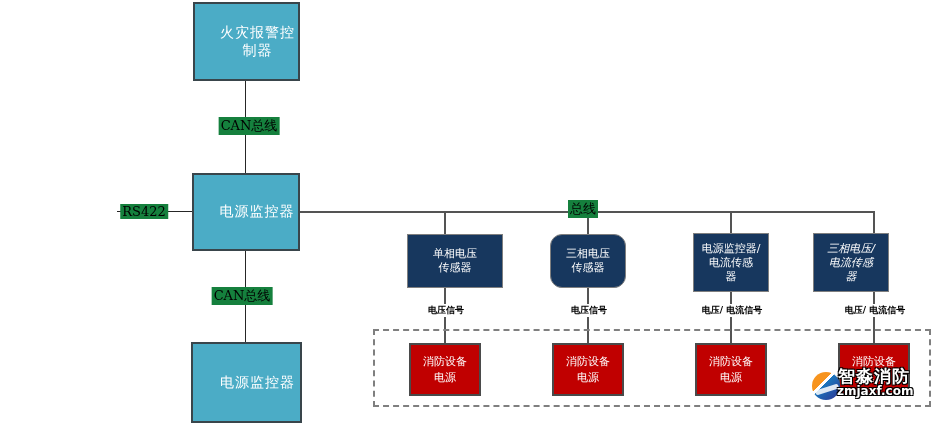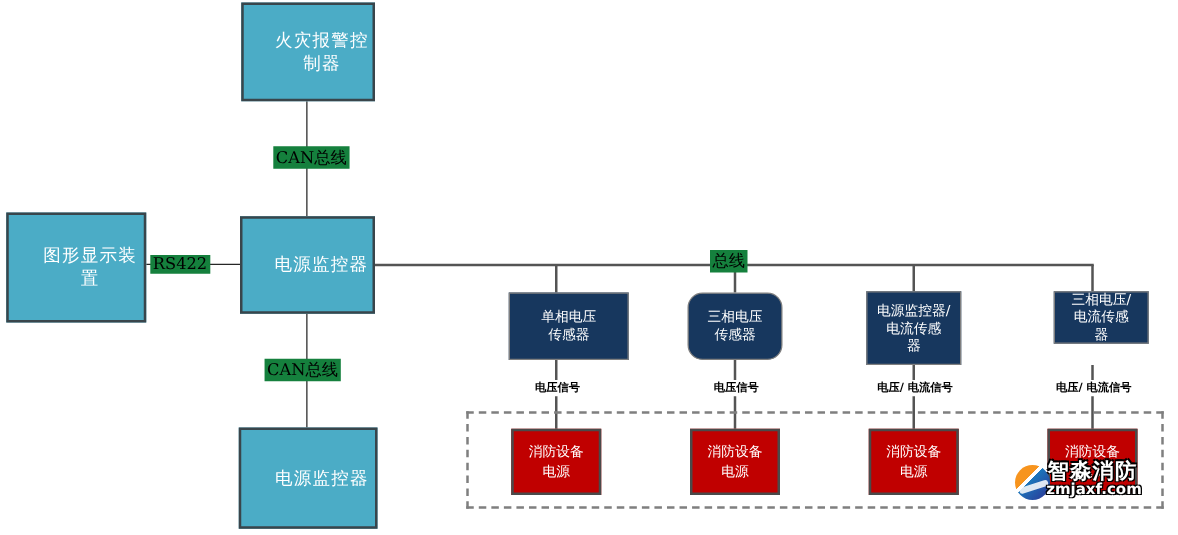--- a/index.html
+++ b/index.html
@@ -67,23 +67,20 @@
   <div class="line ln-gray" style="left:444px; top:288px; width:2px; height:55px;"></div>
   <div class="line ln-gray" style="left:587px; top:288px; width:2px; height:55px;"></div>
   <div class="line ln-gray" style="left:730px; top:292px; width:2px; height:51px;"></div>
   <div class="line ln-gray" style="left:873px; top:292px; width:2px; height:51px;"></div>
 
   <div class="dashed-zone"></div>
 
   <div class="node teal" style="left:193px; top:2px; width:107px; height:79px;">
     <span>火灾报警控制器</span>
   </div>
-  <div class="node teal" style="left:5px; top:170px; width:112px; height:88px;">
-    <span>图形显示装置</span>
-  </div>
   <div class="node teal" style="left:192px; top:173px; width:108px; height:78px;">
     <span>电源监控器</span>
   </div>
   <div class="node teal" style="left:191px; top:342px; width:111px; height:81px;">
     <span>电源监控器</span>
   </div>
 
   <div class="lbl" style="left:249px; top:117px;">CAN总线</div>
   <div class="lbl" style="left:144px; top:204px;text-align:right;">RS422</div>
   <div class="lbl" style="left:242px; top:287px;">CAN总线</div>
@@ -95,21 +92,21 @@
   </div>
   <div class="node navy" style="left:550px; top:234px; width:76px; height:54px;border-radius:12px;">
     <span>三相电压</span>
     <span>传感器</span>
   </div>
   <div class="node navy" style="left:693px; top:233px; width:76px; height:59px;">
     <span>电源监控器/</span>
     <span>电流传感</span>
     <span>器</span>
   </div>
-  <div class="node navy" style="left:843px; top:233px; width:76px; height:42px;">
+  <div class="node navy" style="left:813px; top:233px; width:76px; height:59px;font-style:italic;">
     <span>三相电压/</span>
     <span>电流传感</span>
     <span>器</span>
   </div>
 
   <div class="sig" style="left:446px; top:304px;">电压信号</div>
   <div class="sig" style="left:589px; top:304px;">电压信号</div>
   <div class="sig" style="left:732px; top:304px;">电压/ 电流信号</div>
   <div class="sig" style="left:875px; top:304px;">电压/ 电流信号</div>
 

